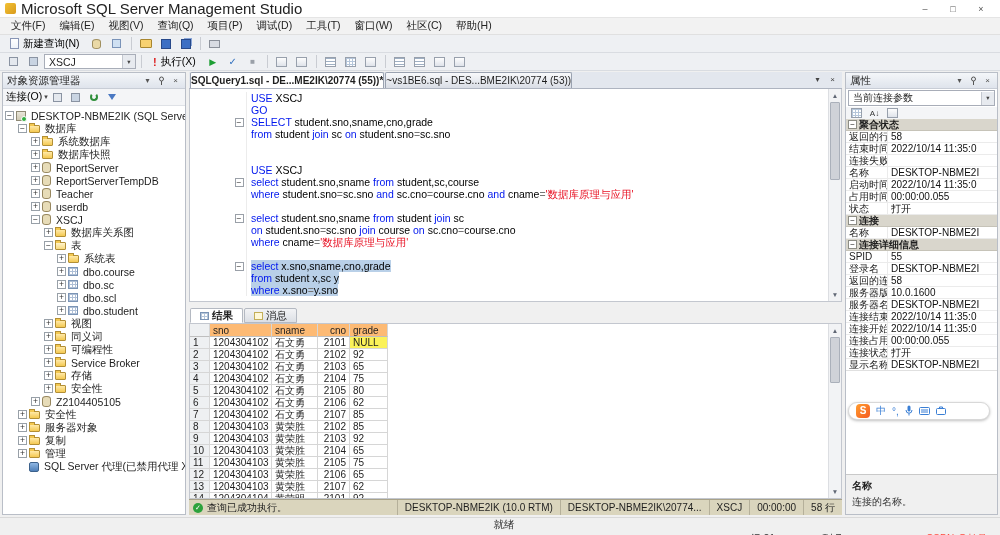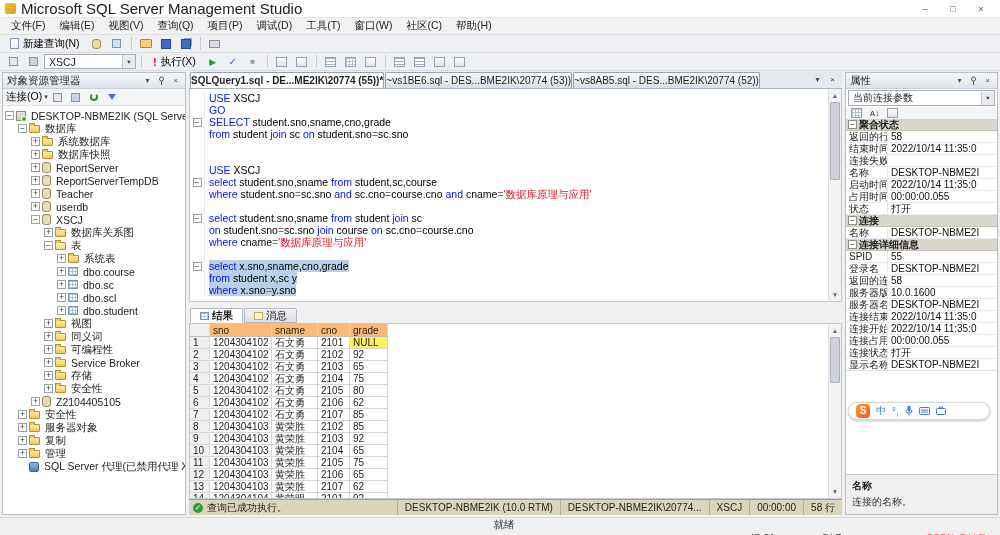--- a/index.html
+++ b/index.html
@@ -68,21 +68,21 @@
 .ticon.agent{width:10px;height:10px;border-radius:2px;background:linear-gradient(#8fb7e4,#4f7fb8);border:1px solid #3c618c;}
 .tlabel{padding:0 2px;}
 
 
 .center{position:absolute;left:189px;top:72px;width:653px;height:443px;background:#f0f0f0;}
 .tabstrip{height:17px;background:#e3e7ee;border-bottom:1px solid #aeb4c0;display:flex;align-items:flex-end;padding-left:1px;}
 .etab{font-size:10px;height:16px;line-height:15px;padding:0 0;border:1px solid #9aa2b0;border-bottom:none;background:linear-gradient(#f8f9fb,#d9dde5);margin-right:1px;border-radius:2px 2px 0 0;white-space:nowrap;overflow:hidden;max-width:226px;}
 .etab.active{background:#fff;font-weight:bold;}
 .tabctls{margin-left:auto;display:flex;gap:4px;align-items:center;padding:0 4px 3px;color:#444;font-size:8px;}
 .editor{position:absolute;top:17px;left:0;right:0;height:213px;background:#fff;border:1px solid #c3c7cf;border-top:none;overflow:hidden;}
-.codewrap{position:absolute;top:3px;left:0;right:13px;bottom:0;font-family:"DejaVu Sans Mono","Liberation Mono",monospace;font-size:10.5px;}
+.codewrap{position:absolute;top:3px;left:0;right:13px;bottom:0;font-family:"DejaVu Sans Mono","Liberation Mono",monospace;font-size:10.5px;padding-left:42px;}
 .code-line{display:flex;height:12px;line-height:12px;white-space:pre;}
 .fold-margin{flex:0 0 15px;display:flex;align-items:center;justify-content:center;border-right:1px solid #ececec;margin-right:4px;}
 .fold-box{width:9px;height:9px;border:1px solid #9aa0a8;background:#fff;font-size:8.5px;line-height:7px;text-align:center;color:#333;}
 .code-text{font-family:inherit;}
 .tk-k{color:#0017ee;}.tk-p{color:#000;}.tk-o{color:#777;}.tk-s{color:#e81123;}
 .code-text.sel{background:#b9d0e8;}
 .vscroll{position:absolute;top:0;right:0;bottom:0;width:13px;background:#f2f3f5;border-left:1px solid #dcdee2;font-size:6.5px;color:#606774;text-align:center;}
 .sarrow{position:absolute;top:1px;left:0;right:0;height:11px;line-height:11px;}
 .sarrow.bottom{top:auto;bottom:1px;}
 .sthumb{position:absolute;left:1px;right:1px;background:#cfd2d8;border:1px solid #aab0ba;border-radius:1px;}
@@ -91,21 +91,21 @@
 .rtab{height:15px;display:flex;align-items:center;gap:3px;padding:0 9px;font-size:10.5px;border:1px solid #b4b9c2;background:linear-gradient(#f2f3f5,#dcdfe5);border-radius:2px 2px 0 0;}
 .rtab.active{background:#fff;border-bottom-color:#fff;font-weight:bold;}
 .gridic{width:9px;height:8px;border:1px solid #7b94b5;background-image:linear-gradient(90deg,#b5c6da 1px,transparent 1px),linear-gradient(#b5c6da 1px,transparent 1px);background-size:3px 3px;background-color:#fff;}
 .msgic{width:9px;height:8px;background:#fff8d8;border:1px solid #c3ae59;}
 .rgrid{position:absolute;top:251px;left:0;right:0;height:176px;background:#fff;border:1px solid #c3c7cf;overflow:hidden;}
 .ghead{display:flex;height:13px;}
 .grow{display:flex;height:12px;}
 .gcell{flex:none;border-right:1px solid #d6d6d6;border-bottom:1px solid #d6d6d6;padding:0 3px;font-size:10px;line-height:12px;overflow:hidden;background:#fff;white-space:nowrap;}
 .ghead .gcell{background:#fdba74;border-bottom:1px solid #bfbfbf;line-height:13px;}
 .rn{width:20px;background:#eef0f2 !important;}
-.c-sno{width:62px;}.c-sname{width:46px;}.c-cno{width:32px;}.c-grade{width:38px;}
+.c-sno{width:62px;}.c-sname{width:46px;}.c-cno{width:32px;text-align:right;}.c-grade{width:38px;}
 .nullcell{background:#fbf259 !important;}
 .qstatus{position:absolute;top:427px;left:0;right:0;height:16px;background:#dad5bd;border-top:1px solid #a8a289;display:flex;align-items:center;padding-left:4px;font-size:10px;color:#1e1e1e;}
 .okcirc{width:10px;height:10px;border-radius:50%;background:#2ca23c;color:#fff;font-size:7px;line-height:10px;text-align:center;margin-right:4px;flex:none;}
 .okcirc span{color:#fff;}
 .qmsg{white-space:nowrap;}
 .qsegs{margin-left:auto;display:flex;height:100%;justify-content:flex-end;}
 .seg{display:flex;align-items:center;padding:0 7px;border-left:1px solid #b5b09a;white-space:nowrap;}
 
 
 .props{left:845px;top:72px;width:153px;height:443px;}
@@ -419,21 +419,20 @@
         <span class="ticon agent"></span>
         <span class="tlabel">SQL Server 代理(已禁用代理 XP)</span>
       </div>
     </div>
 </div>
 
 <div class="center">
   <div class="tabstrip">
     <span class="etab active">SQLQuery1.sql - DE...ME2IK\20774 (55))*</span>
       <span class="etab">~vs1BE6.sql - DES...BME2IK\20774 (53))</span>
-      <span class="etab">~vs8AB5.sql - DES...BME2IK\20774 (52))</span>
       <span class="tabctls">
       <span class="phi">▾</span>
       <span class="phi">×</span>
     </span>
   </div>
 
   <div class="editor">
     <div class="codewrap">
         <div class="code-line"><span class="fold-margin"></span><span class="code-text"><span class="tk-k">USE</span><span class="tk-p"> XSCJ</span></span></div>
         <div class="code-line"><span class="fold-margin"></span><span class="code-text"><span class="tk-k">GO</span></span></div>

